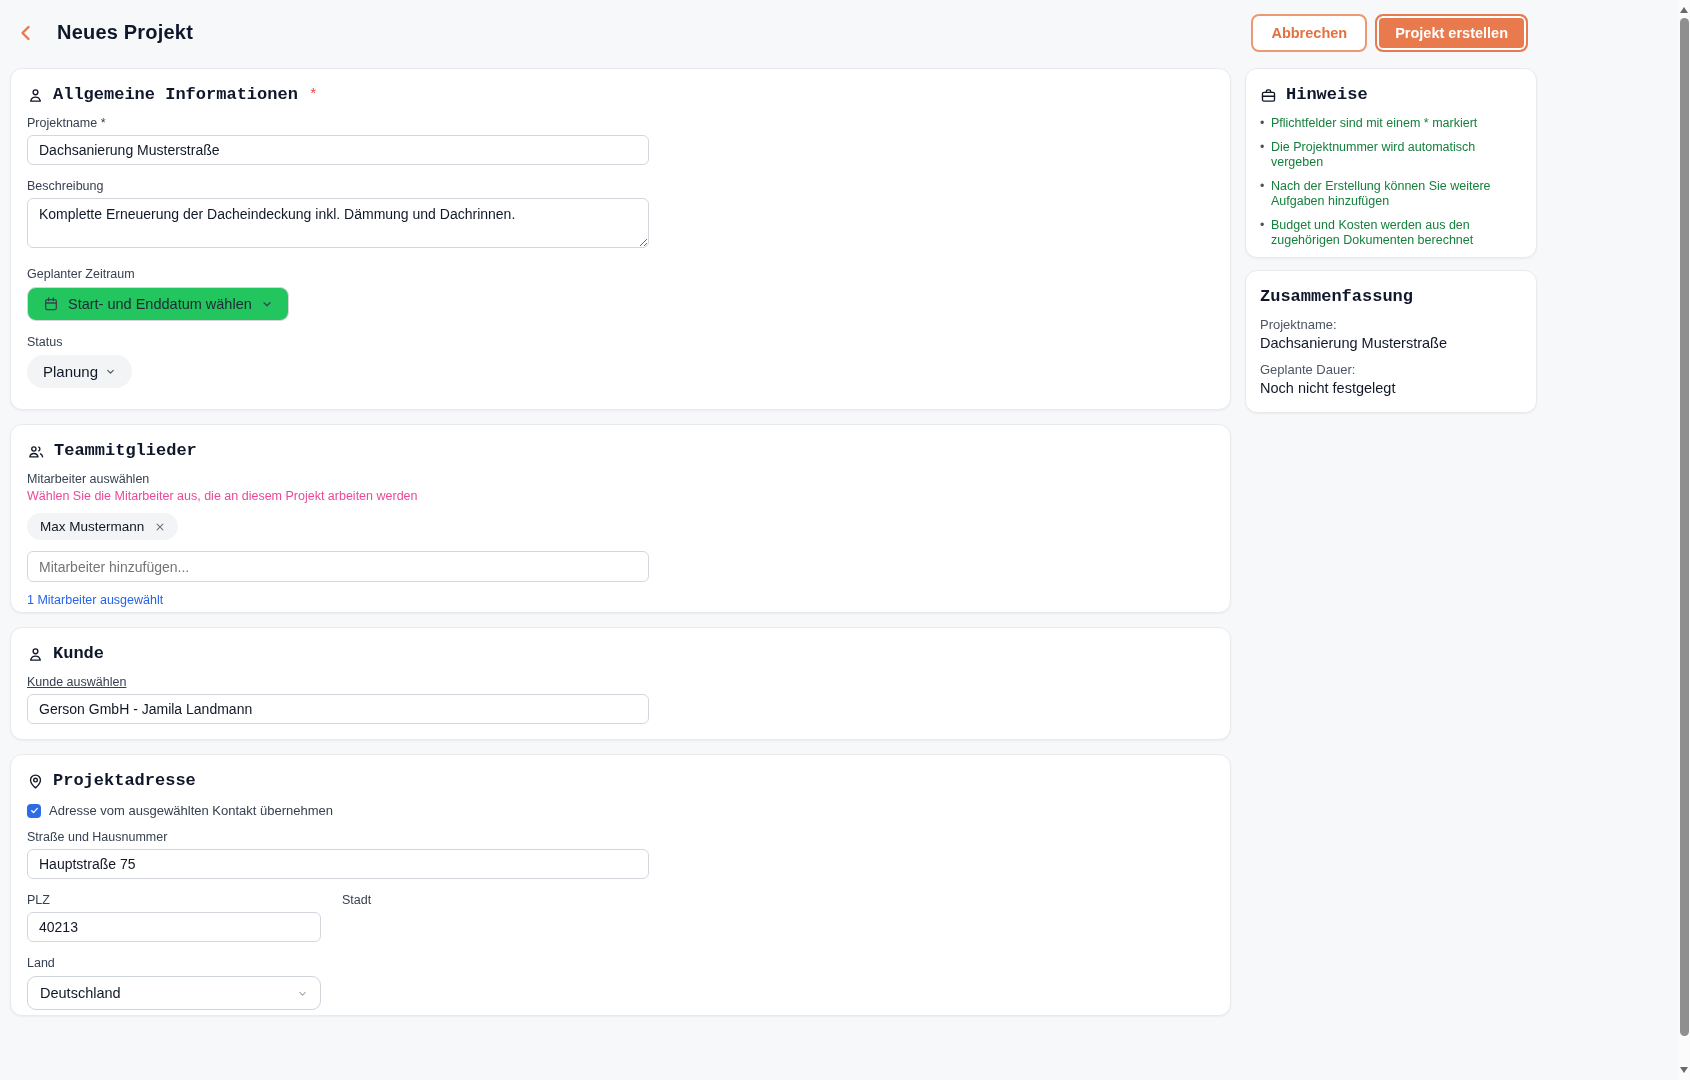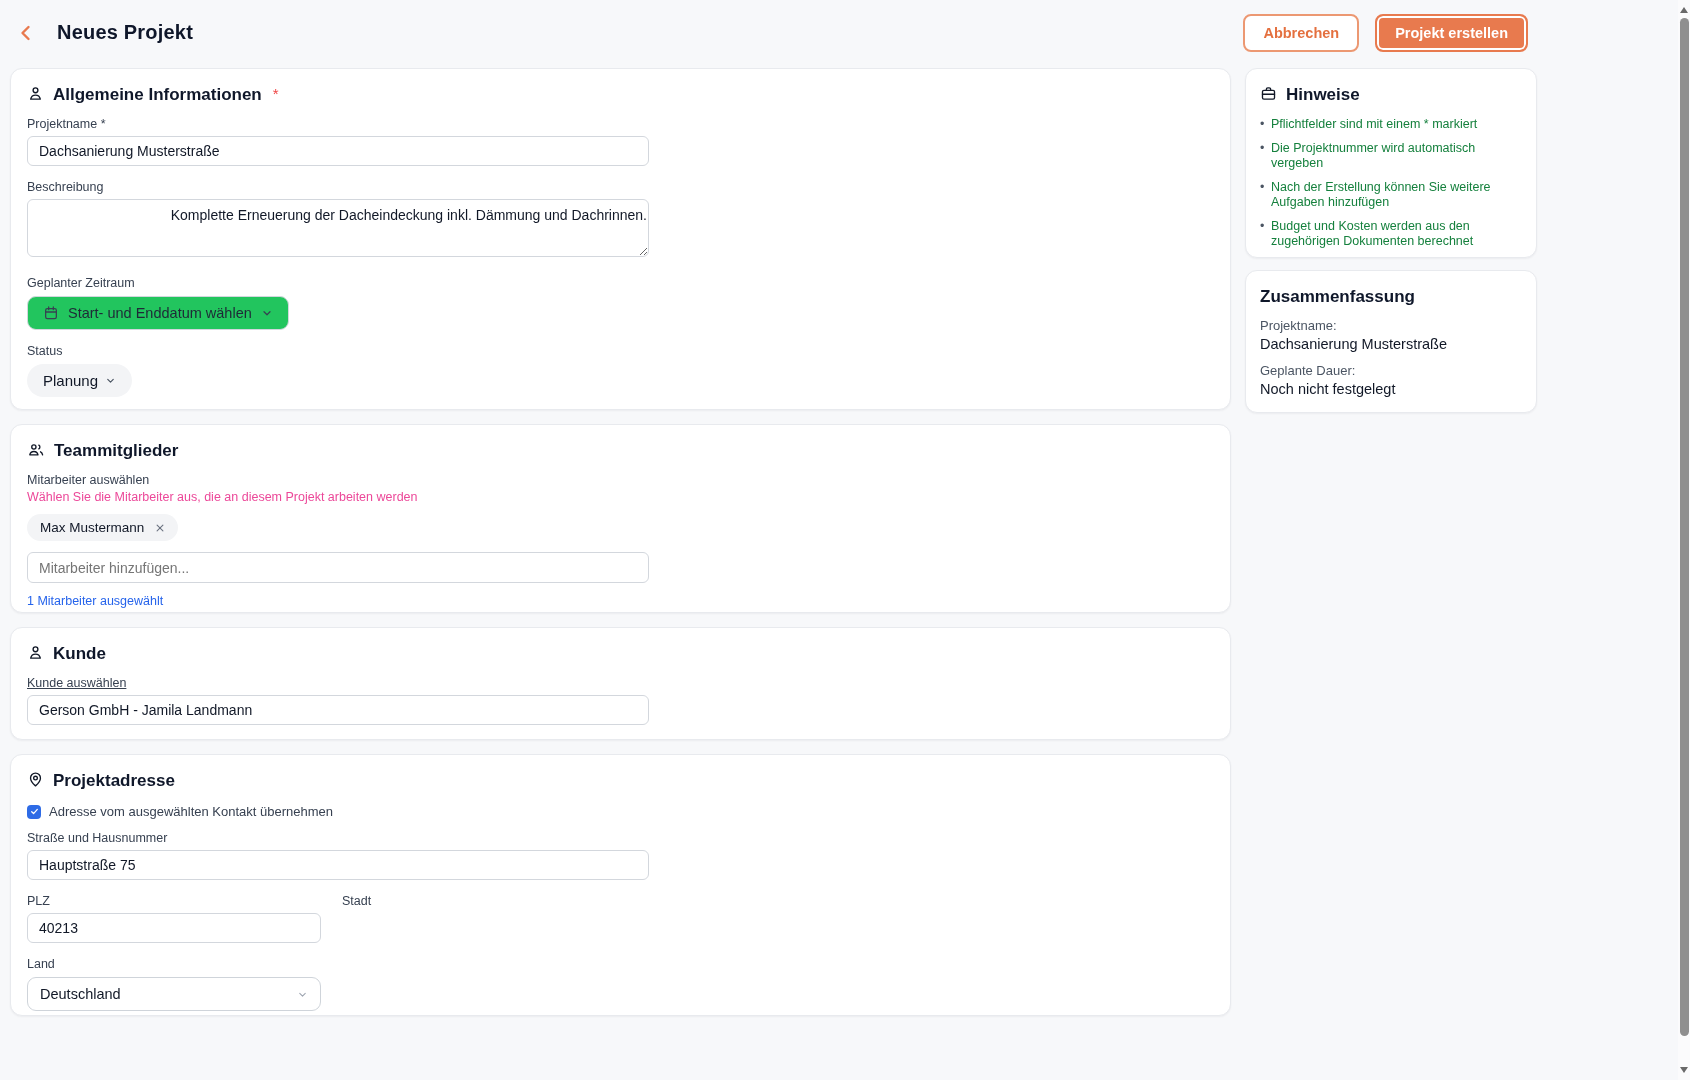--- a/index.html
+++ b/index.html
@@ -9,40 +9,40 @@
     background:#f7f8fa;
     font-family:"Liberation Sans", sans-serif;
     color:#111827;
     overflow:hidden;
   }
 
   
   .header { position:absolute; top:0; left:0; width:1678px; height:66px; }
   .back-btn { position:absolute; left:14px; top:22px; width:22px; height:22px; display:flex; align-items:center; justify-content:center; cursor:pointer; }
   .page-title { position:absolute; left:57px; top:21px; font-size:20px; font-weight:700; color:#0f172a; letter-spacing:.2px; }
-  .header-actions { position:absolute; right:150px; top:14px; display:flex; gap:16px; }
+  .header-actions { position:absolute; right:150px; top:14px; display:flex; gap:8px; }
   .btn { height:38px; border-radius:8px; font-size:14.5px; font-weight:700; padding:0 18px; cursor:pointer; font-family:inherit; }
   .btn-outline { background:#fff; border:2px solid #ec9872; color:#e4703f; }
   .btn-primary { background:#e87a4e; border:2px solid #e87a4e; box-shadow:inset 0 0 0 2px #fff; color:#fff; }
 
   
   .card { position:absolute; background:#fff; border:1px solid #e8eaee; border-radius:12px;
           box-shadow:0 1px 2px rgba(16,24,40,.05); padding:16px; overflow:hidden; }
-  .card-title { display:flex; align-items:flex-start; gap:9px; font-size:17px; font-weight:700; color:#0f172a; }
+  .card-title { display:flex; align-items:flex-end; gap:9px; font-size:17px; font-weight:700; color:#0f172a;font-family:Liberation Mono, monospace; }
   .req-star { color:#ef4444; font-weight:400; font-size:15px; margin-left:2px; }
   .icon { display:inline-flex; align-items:center; justify-content:center; flex:0 0 auto; }
 
   .field-label { font-size:12.5px; color:#374151; }
   .field-hint { font-size:12.5px; color:#ec4899; }
 
   .text-input { display:block; width:622px; height:30px; border:1px solid #d3d7dd; border-radius:6px;
                 padding:0 11px; font-size:14px; color:#111827; background:#fff; font-family:inherit; }
-  .text-area { display:block; width:622px; height:58px; border:1px solid #d3d7dd; border-radius:6px;
-               padding:6px 1px; font-size:14px; color:#111827; background:#fff; font-family:inherit;
-               resize:both; line-height:1.35;text-align:right; }
+  .text-area { display:block; width:622px; height:50px; border:1px solid #d3d7dd; border-radius:6px;
+               padding:6px 11px; font-size:14px; color:#111827; background:#fff; font-family:inherit;
+               resize:both; line-height:1.35; }
 
   .date-btn { display:inline-flex; align-items:center; gap:9px; height:34px; padding:0 15px;
               border:1px solid #d3d7dd; border-radius:9px; background:#22c55e; font-size:14.5px;
               color:#1f2937; cursor:pointer; font-family:inherit; }
 
   .pill { display:inline-flex; align-items:center; gap:7px; height:33px; padding:0 16px;
           background:#f3f4f6; border-radius:17px; font-size:15px; color:#111827; cursor:pointer; }
 
   .chip { display:inline-flex; align-items:center; gap:11px; height:27px; padding:0 13px;
           background:#f3f4f6; border-radius:14px; font-size:13.5px; color:#111827; }

